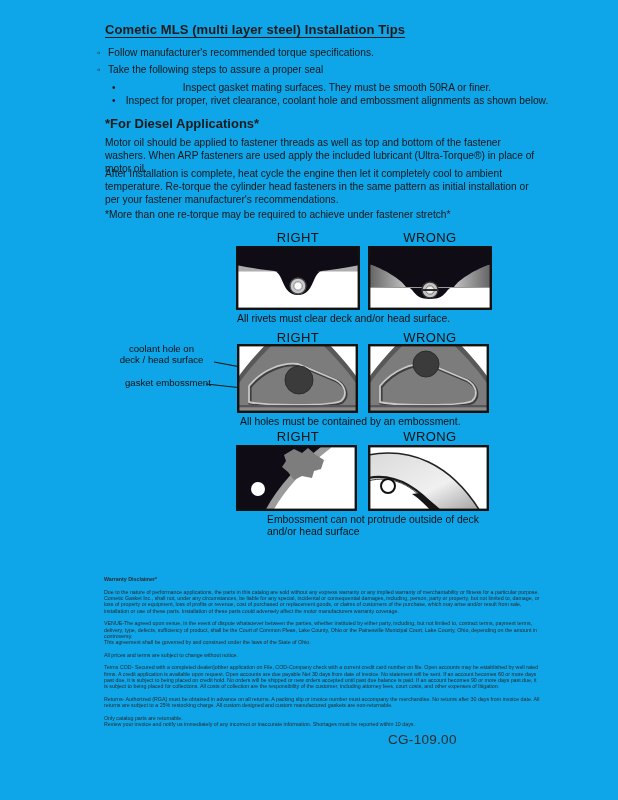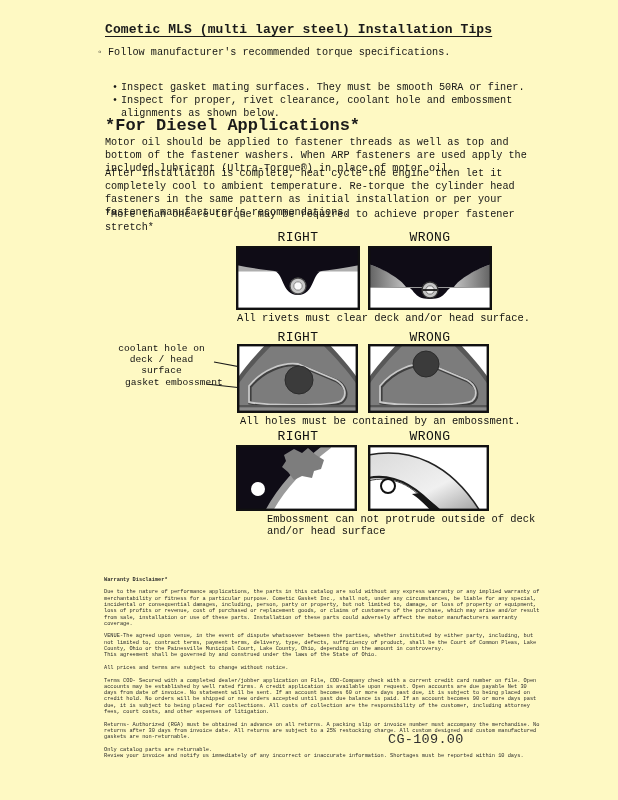--- a/index.html
+++ b/index.html
@@ -1,33 +1,33 @@
 <!DOCTYPE html>
 <html><head>
 <meta charset="utf-8">
 <style>
   html,body{margin:0;padding:0;background:#fff;}
   #page{
-    position:relative;width:618px;height:800px;background:#fef9c3;
-    font-family:Liberation Mono, monospace;color:#1a1a1a;overflow:hidden;
+    position:relative;width:618px;height:800px;background:#0ea5e9;
+    font-family:Liberation Sans, sans-serif;color:#1a1a1a;overflow:hidden;
   }
   .abs{position:absolute;}
   
   #title{
     left:105px;top:22px;font-size:13px;font-weight:bold;
     text-decoration:underline;text-underline-offset:3px;letter-spacing:.1px;
   }
   .body-txt{font-size:10.2px;line-height:13px;color:#161616;}
   ul.tips{left:95px;top:42px;width:445px;margin:0;padding:0;list-style:none;}
   ul.tips li{position:relative;padding-left:9px;margin:4px;}
   ul.tips li::before{content:"\25E6";position:absolute;left:-2px;top:0;font-size:10px;}
   ul.subtips{left:113px;top:81px;width:440px;margin:0;padding:0;list-style:none;}
-  ul.subtips li{position:relative;padding-left:8px;}
+  ul.subtips li{position:relative;padding-left:8px;text-align:center;}
   ul.subtips li::before{content:"\2022";position:absolute;left:-1px;top:0;font-size:10px;}
-  #diesel-head{left:105px;top:116px;font-size:17px;font-weight:bold;}
+  #diesel-head{left:105px;top:116px;font-size:13px;font-weight:bold;}
   .para{left:105px;width:434px;}
   #para1{top:136px;}
   #para2{top:167px;}
   #note{top:208px;}
   
   .col-head{font-size:13px;letter-spacing:.4px;color:#111;text-align:center;width:124px;}
   .dia{display:block;}
   .cap{font-size:10.4px;line-height:11.5px;color:#111;white-space:pre-line;}
   .lbl{font-size:9.6px;line-height:11px;color:#111;white-space:pre-line;}
   
@@ -43,30 +43,31 @@
 </style>
 </head>
 <body>
 
 <div id="page">
 
   <div id="title" class="abs">Cometic MLS (multi layer steel) Installation Tips</div>
 
   <ul class="tips abs body-txt">
     <li>Follow manufacturer's recommended torque specifications.</li>
+    <li>Take the following steps to assure a proper seal</li>
   </ul>
   <ul class="subtips abs body-txt">
     <li>Inspect gasket mating surfaces.  They must be smooth 50RA or finer.</li>
     <li>Inspect for proper, rivet clearance, coolant hole and embossment alignments as shown below.</li>
   </ul>
 
   <div id="diesel-head" class="abs">*For Diesel Applications*</div>
   <div id="para1" class="abs para body-txt">Motor oil should be applied to fastener threads as well as top and bottom of the fastener washers. When ARP fasteners are used apply the included lubricant (Ultra-Torque®) in place of motor oil.</div>
   <div id="para2" class="abs para body-txt">After Installation is complete, heat cycle the engine then let it completely cool to ambient temperature. Re-torque the cylinder head fasteners in the same pattern as initial installation or per your fastener manufacturer's recommendations.</div>
-  <div id="note" class="abs para body-txt">*More than one re-torque may be required to achieve proper fastener stretch*</div>
+  <div id="note" class="abs para body-txt">*More than one re-torque may be required to achieve under fastener stretch*</div>
 
   <div class="abs col-head" style="left:236px;top:230px;">RIGHT</div>
   <div class="abs col-head" style="left:368px;top:230px;">WRONG</div>
 
   <svg class="abs dia" style="left:236px;top:246px;" width="124" height="64" viewBox="0 0 124 64">
     <rect x="0" y="0" width="124" height="64" fill="#ffffff"></rect>
     <path d="M0 0 H124 V25 H87 C76 25 79 49 62 49 C45 49 48 25 37 25 H0 Z" fill="#0f0c16"></path>
     <path d="M0 19 C15 22 28 24 43 25.5 L0 25.5 Z" fill="#aeaeae"></path>
     <path d="M124 19 C109 22 96 24 81 25.5 L124 25.5 Z" fill="#aeaeae"></path>
     <circle cx="62" cy="40" r="8" fill="#c8c8c8" stroke="#4a4a4a" stroke-width="1.3"></circle>

